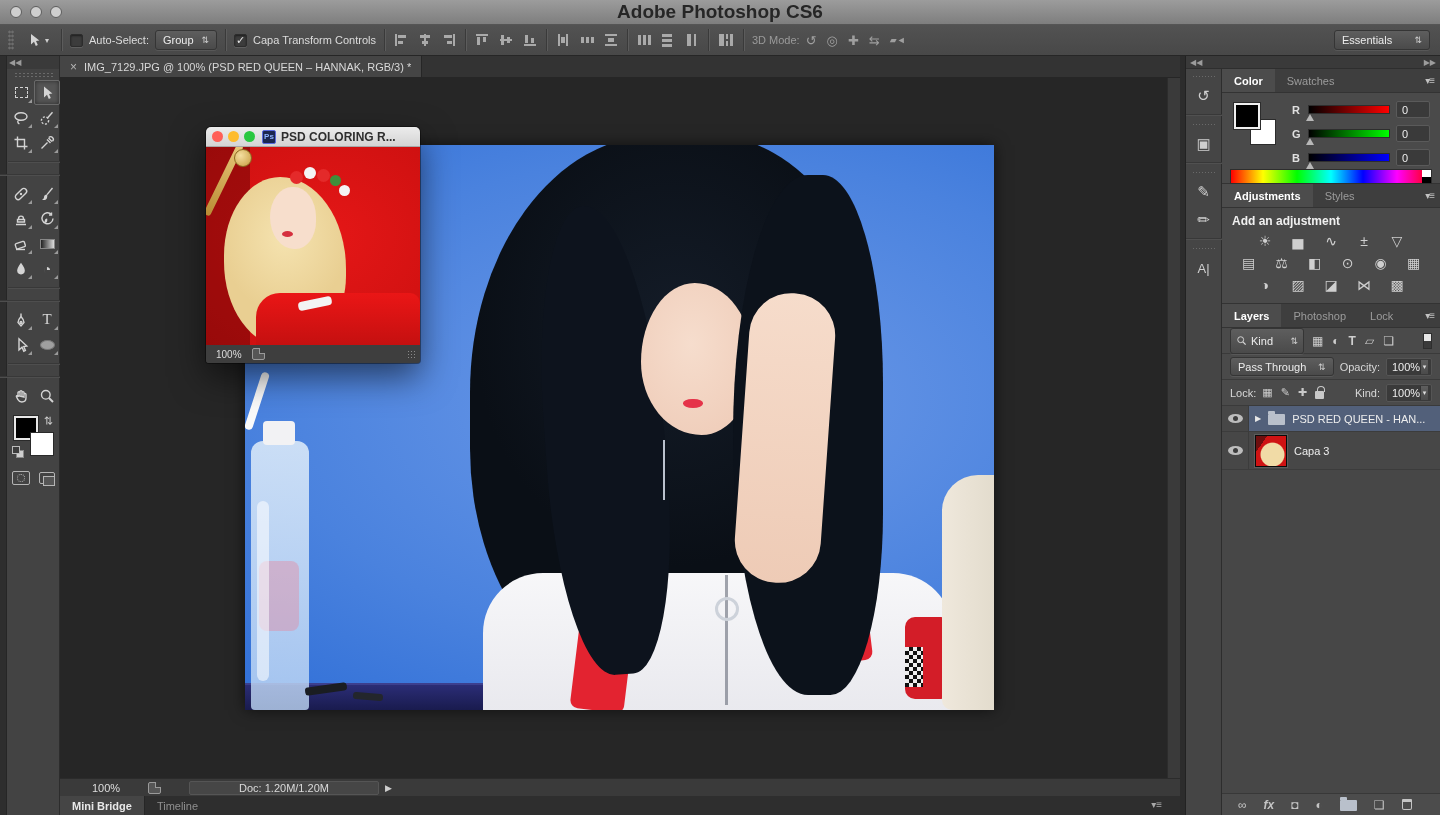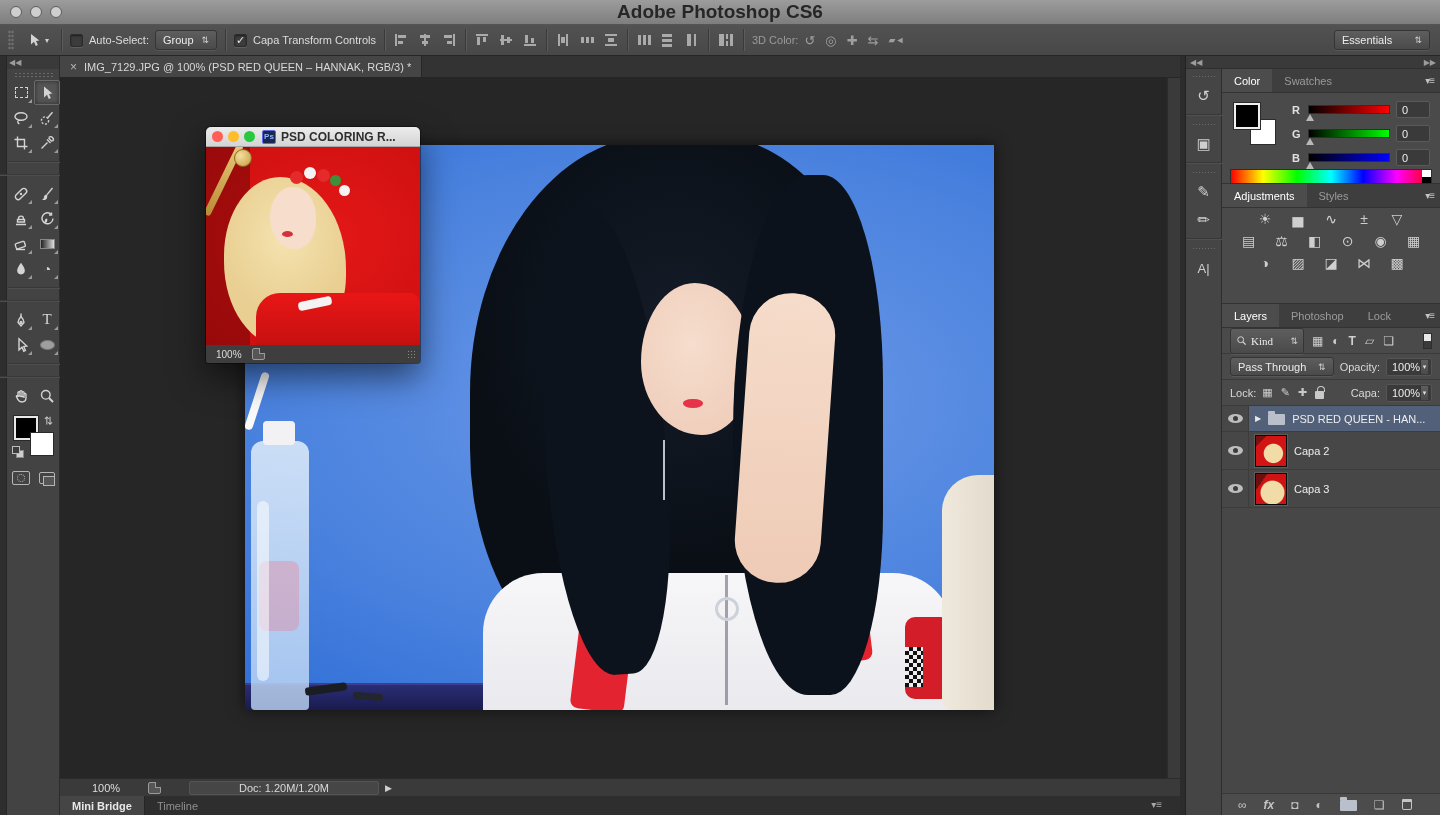--- a/index.html
+++ b/index.html
@@ -144,21 +144,21 @@
   .dock-edge { position:absolute; left:0; top:0; width:6px; bottom:0; background:#2c2c2c; border-right:1px solid #222; }
   .dock-head { position:absolute; left:6px; top:0; right:0; height:13px; background:#3a3a3a; border-bottom:1px solid #2e2e2e; color:#9c9c9c; font-size:8px; display:flex; justify-content:space-between; padding:0 4px; line-height:13px; }
   .iconstrip { position:absolute; left:6px; top:13px; width:36px; bottom:0; background:#454545; border-right:1px solid #2d2d2d; display:flex; flex-direction:column; align-items:center; padding-top:2px; }
   .strip-grip { width:24px; height:4px; margin:4px 0 3px; background-image:radial-gradient(#6a6a6a .8px, transparent 1px); background-size:3px 3px; }
   .strip-btn { width:30px; height:28px; display:flex; align-items:center; justify-content:center; color:#cfcfcf; font-size:15px; }
   .strip-sep { width:36px; height:1px; background:#383838; box-shadow:0 1px 0 #505050; margin:4px 0; }
   .panels { position:absolute; left:42px; top:13px; right:0; bottom:0; display:flex; flex-direction:column; background:#4a4a4a; }
 
   .ptabs { height:24px; background:#3e3e3e; display:flex; align-items:stretch; position:relative; border-bottom:1px solid #333; }
   .ptab { padding:0 12px; display:flex; align-items:center; color:#9b9b9b; }
-  .ptab.on { background:#4c4c4c; color:#fff; font-weight:normal; }
+  .ptab.on { background:#4c4c4c; color:#fff; font-weight:bold; }
   .pmenu { position:absolute; right:6px; top:6px; color:#c2c2c2; font-size:10px; letter-spacing:-1px; }
 
   
   .panel-color { height:115px; border-bottom:1px solid #333; }
   .color-body { position:relative; height:72px; padding:8px 10px 0 10px; }
   .cp-swatches { position:absolute; left:12px; top:10px; width:44px; height:44px; }
   .cp-fg { position:absolute; left:0; top:0; width:26px; height:26px; background:#000; border:2px solid #f0f0f0; outline:1px solid #2c2c2c; z-index:2; }
   .cp-bg { position:absolute; left:16px; top:16px; width:26px; height:26px; background:#fff; border:1px solid #2c2c2c; }
   .cp-rows { margin-left:60px; display:flex; flex-direction:column; gap:7px; }
   .cp-row { display:flex; align-items:center; gap:6px; }
@@ -354,21 +354,21 @@
         <svg class="ai" width="18" height="16">
           <rect x="2" y="2" width="5" height="12"></rect>
           <rect x="9" y="2" width="2" height="5"></rect>
           <rect x="9" y="9" width="2" height="5"></rect>
           <rect x="13" y="2" width="3" height="12"></rect>
         </svg>
       </span>
     <div class="ob-sep"></div>
 
     <div class="ob-group">
-      <span class="ob-dim">3D Color:</span>
+      <span class="ob-dim">3D Mode:</span>
       <div class="ob-3dicons">
         <span>↺</span>
         <span>◎</span>
         <span>✚</span>
         <span>⇆</span>
         <span style="font-size:9px">▰◄</span>
       </div>
     </div>
 
     <span class="dropdown ws-dropdown" style="width:96px; justify-content:space-between;">
@@ -676,20 +676,21 @@
             <span class="cp-bw"></span>
           </div>
       </div>
 
       <div class="panel-adj">
         <div class="ptabs">
           <div class="ptab on">Adjustments</div>
           <div class="ptab">Styles</div>
           <span class="pmenu">▾≡</span>
         </div>
+        <div class="adj-head">Add an adjustment</div>
         <div class="adj-row">
           <span class="adj-ic">☀</span>
           <span class="adj-ic">▅</span>
           <span class="adj-ic">∿</span>
           <span class="adj-ic">±</span>
           <span class="adj-ic">▽</span>
         </div>
         <div class="adj-row">
           <span class="adj-ic">▤</span>
           <span class="adj-ic">⚖</span>
@@ -709,21 +710,21 @@
 
       <div class="panel-layers">
         <div class="ptabs">
           <div class="ptab on">Layers</div>
           <div class="ptab">Photoshop</div>
           <div class="ptab">Lock</div>
           <span class="pmenu">▾≡</span>
         </div>
 
         <div class="lp-row">
-          <span class="dropdown kind-dd" style="justify-content:space-between; padding:12px 5px;font-family:Liberation Serif, serif;">
+          <span class="dropdown kind-dd" style="justify-content:space-between; padding:12px 5px;">
             <span style="display:flex;align-items:center;gap:4px">
               <svg class="ti" width="11" height="11" viewBox="0 0 16 16">
                   <circle cx="6.8" cy="6.8" r="4.3"></circle>
                   <path d="M10 10 L14 14" stroke-width="2"></path>
                 </svg>
               <span>Kind</span>
             </span>
             <span class="stepper">⇅</span>
           </span>
           <span class="lp-ficons">
@@ -749,21 +750,21 @@
         </div>
 
         <div class="lp-row">
           <span style="color:#d8d8d8">Lock:</span>
           <span class="lock-icons">
             <span>▦</span>
             <span>✎</span>
             <span>✚</span>
             <span class="padlock"></span>
           </span>
-          <span style="margin-left:auto;color:#d8d8d8">Capa:</span>
+          <span style="margin-left:auto;color:#d8d8d8">Kind:</span>
           <span class="fill-field">
             <span>100%</span>
             <span class="mini-caret">▾</span>
           </span>
         </div>
 
         <div class="layer-rows">
           <div class="lrow group">
             <div class="eyecol">
                 <span class="eye"></span>
@@ -772,29 +773,20 @@
               <span class="expander">▶</span>
               <span class="folder"></span>
               <span>PSD RED QUEEN  - HAN...</span>
             </div>
           </div>
           <div class="lrow layer">
             <div class="eyecol">
                 <span class="eye"></span>
               </div>
             <div class="content">
-              <span class="thumb"></span>
-              <span>Capa 2</span>
-            </div>
-          </div>
-          <div class="lrow layer">
-            <div class="eyecol">
-                <span class="eye"></span>
-              </div>
-            <div class="content">
               <span class="thumb t2"></span>
               <span>Capa 3</span>
             </div>
           </div>
           <div class="layers-empty"></div>
         </div>
 
         <div class="lp-bottom">
           <span class="bic">∞</span>
           <span class="bic fxi">fx</span>

